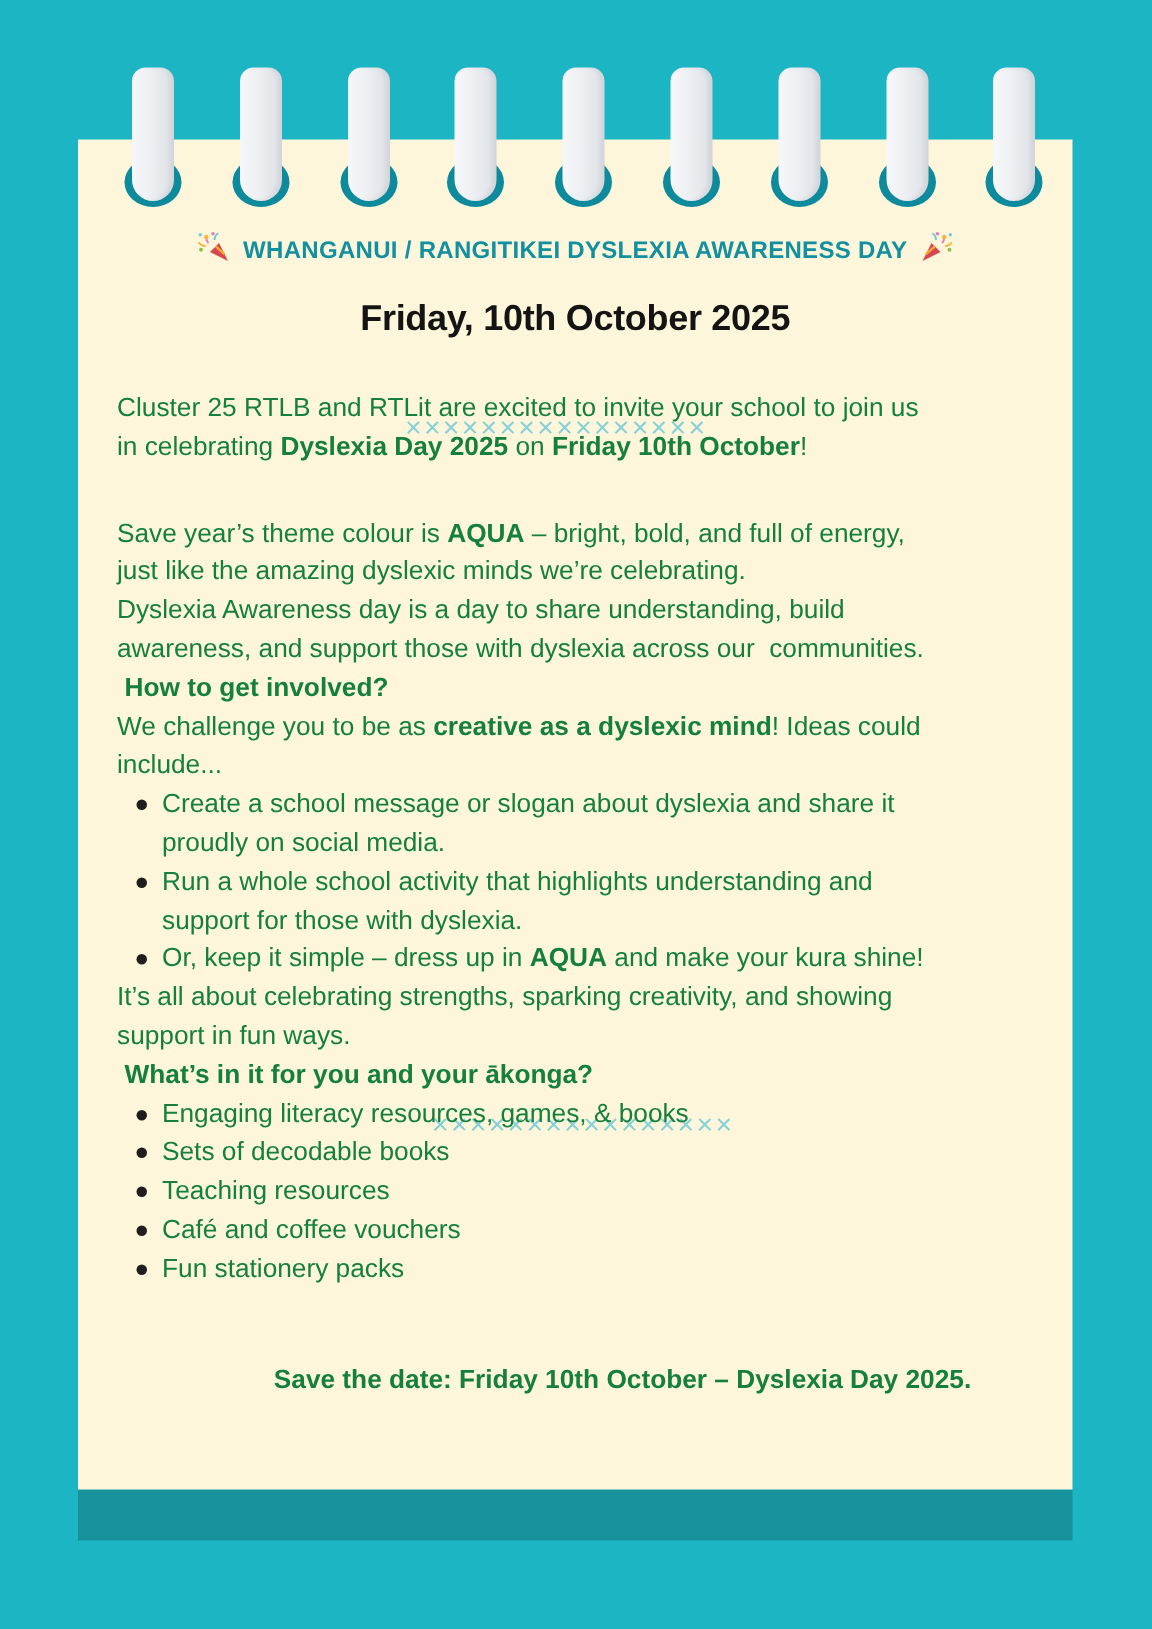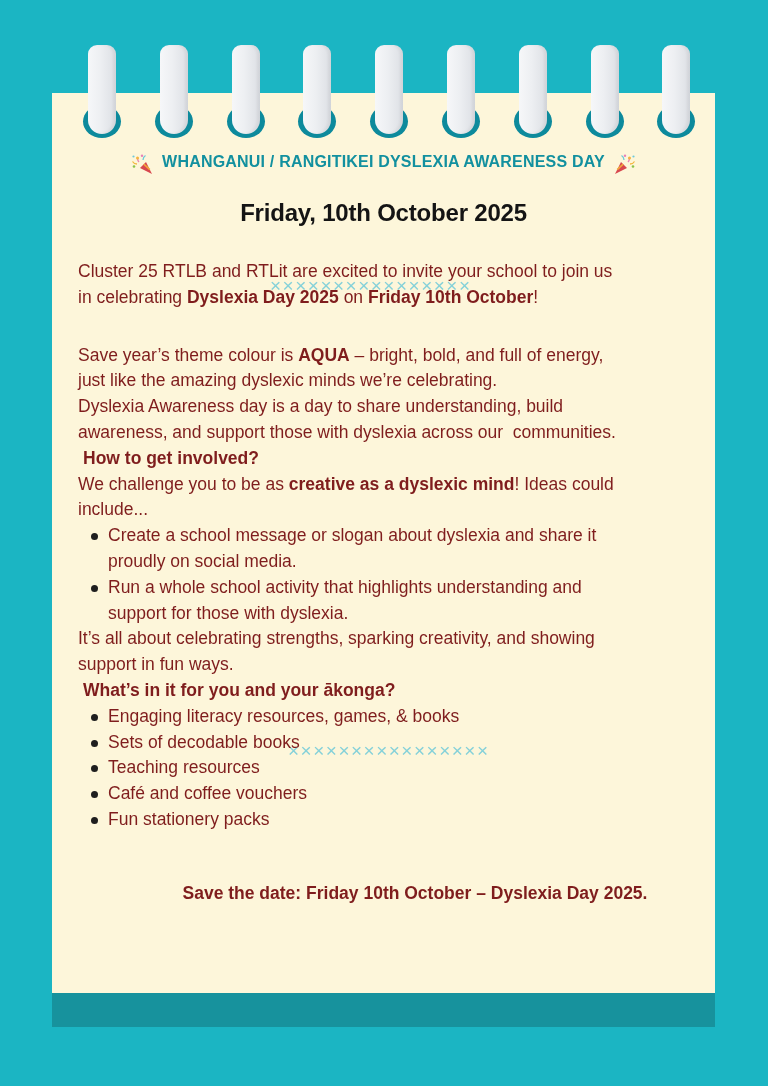--- a/index.html
+++ b/index.html
@@ -48,21 +48,21 @@
     border-radius: 9px 9px 14px 14px;
     background: linear-gradient(to right, #f6f7f9 0%, #edeff2 45%, #dcdfe4 100%);
     box-shadow: inset -3px 0 3px rgba(0,0,0,0.05);
   }
 
   .flyer-title {
     position: absolute;
     top: 60px; left: 0;
     width: 100%;
     display: flex;
-    align-items: flex-start;
+    align-items: flex-end;
     justify-content: center;
     gap: 7px;
     color: #12909f;
     font-weight: 700;
     font-size: 16px;
     letter-spacing: 0.2px;
     white-space: nowrap;
   }
   .popper { width: 24px; height: 24px; flex: 0 0 auto; }
   .popper.flip { transform: scaleX(-1); }
@@ -90,21 +90,21 @@
   }
   .stitch-1 { left: 218px; top: 186px; }
   .stitch-2 { left: 236px; top: 651px; }
 
   .content {
     position: absolute;
     left: 26px; top: 166px;
     width: 640px;
     font-size: 17.5px;
     line-height: 25.8px;
-    color: #7f1d1d;
+    color: #15803d;
   }
   .rich { white-space: pre-wrap; margin: 0; }
   .rich b { font-weight: 700; }
   .gap-top { margin-top: 32px; }
   .indent { padding-left: 5px; }
 
   ul.plain {
     list-style: none;
     margin: 0;
     padding: 0 0 0 30px;
@@ -175,20 +175,21 @@
 awareness, and support those with dyslexia across our  communities.</span></p>
       <p class="rich indent"><b>How to get involved?</b></p>
       <p class="rich"><span>We challenge you to be as </span><b>creative as a dyslexic mind</b><span>! Ideas could
 include...</span></p>
 
       <ul class="plain">
         <li class="rich"><span>Create a school message or slogan about dyslexia and share it
 proudly on social media.</span></li>
         <li class="rich"><span>Run a whole school activity that highlights understanding and
 support for those with dyslexia.</span></li>
+        <li class="rich"><span>Or, keep it simple – dress up in </span><b>AQUA</b><span> and make your kura shine!</span></li>
       </ul>
 
       <p class="rich"><span>It’s all about celebrating strengths, sparking creativity, and showing
 support in fun ways.</span></p>
       <p class="rich indent"><b>What’s in it for you and your ākonga?</b></p>
 
       <ul class="plain">
         <li class="rich"><span>Engaging literacy resources, games, &amp; books</span></li>
         <li class="rich"><span>Sets of decodable books</span></li>
         <li class="rich"><span>Teaching resources</span></li>

